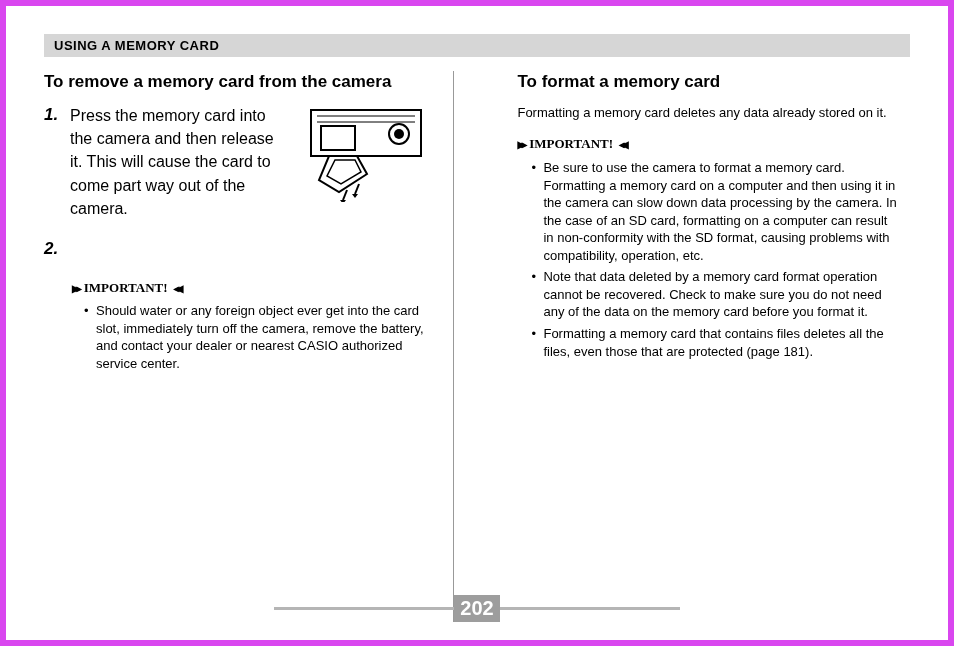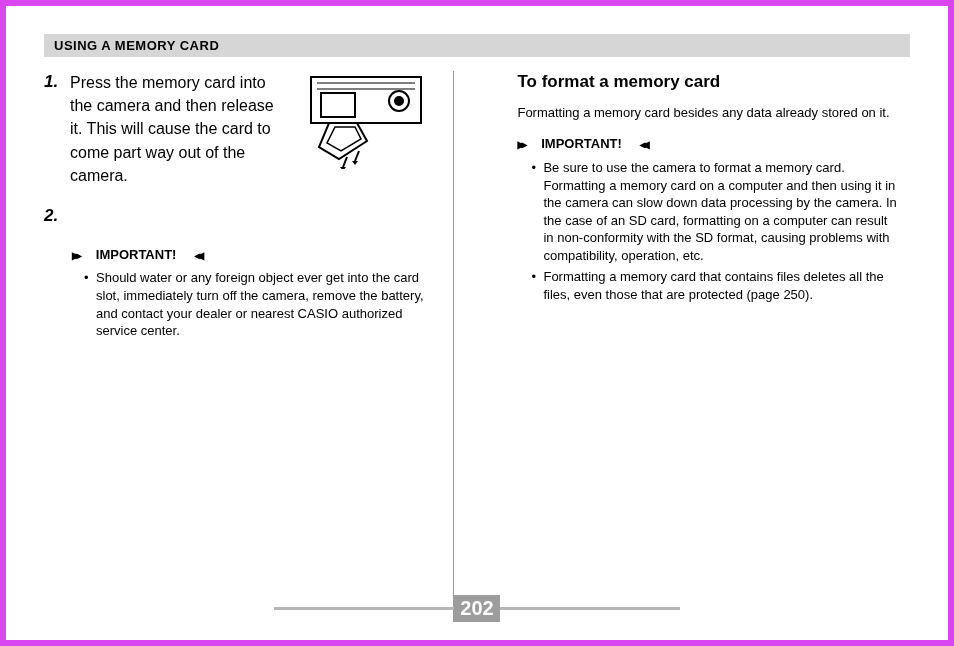--- a/index.html
+++ b/index.html
@@ -81,24 +81,25 @@
     width: 128px;
     height: 98px;
     flex: 0 0 auto;
     display: flex;
     align-items: center;
     justify-content: center;
   }
   .important-label {
     display: flex;
     align-items: center;
-    gap: 18px;
+    gap: 6px;
     font-weight: bold;
     font-size: 13px;
     margin: 6px 0 6px 28px;
+    font-family: Liberation Serif, serif;
   }
   .arrow-cluster {
     display: inline-flex;
     align-items: center;
     letter-spacing: -4px;
   }
   .arrow-tri-r::before { content: "\25B6"; font-size: 10px; }
   .arrow-tri-l::before { content: "\25C0"; font-size: 10px; }
   .arrow-half-r::before { content: "\25B8"; font-size: 10px; }
   .arrow-half-l::before { content: "\25C2"; font-size: 10px; }
@@ -149,20 +150,21 @@
 </head>
 <body>
 
 <div class="page">
 
   <div class="section-header">USING A MEMORY CARD</div>
 
   <div class="columns">
 
     <div class="col col-left">
+      <h2 class="section-title">To remove a memory card from the camera</h2>
 
       <div class="step step-with-image">
         <div class="step-text" style="display:flex;">
           <span class="step-num">1.</span>
           <span class="step-body">Press the memory card into the camera and then release it. This will cause the card to come part way out of the camera.</span>
         </div>
         <div class="illus">
           <svg viewBox="0 0 128 98" width="128" height="98">
             <rect x="12" y="6" width="110" height="46" fill="#fff" stroke="#000" stroke-width="2"></rect>
             <line x1="18" y1="12" x2="116" y2="12" stroke="#000" stroke-width="1"></line>
@@ -201,39 +203,40 @@
       <ul class="notes">
         <li>Should water or any foreign object ever get into the card slot, immediately turn off the camera, remove the battery, and contact your dealer or nearest CASIO authorized service center.</li>
       </ul>
     </div>
 
     <div class="divider"></div>
 
     <div class="col col-right">
       <h2 class="section-title">To format a memory card</h2>
 
-      <p class="intro">Formatting a memory card besides any data already stored on it.</p>
+      <p class="intro">Formatting a memory card deletes any data already stored on it.</p>
 
       <div class="important-label" style="margin-left:0;">
         <span class="arrow-cluster">
           <span class="arrow-tri-r"></span>
             <span class="arrow-half-r"></span>
             <span class="arrow-half-r"></span>
         </span>
         <span>IMPORTANT!</span>
         <span class="arrow-cluster">
           <span class="arrow-half-l"></span>
             <span class="arrow-half-l"></span>
             <span class="arrow-tri-l"></span>
         </span>
       </div>
 
       <ul class="notes" style="margin-left:14px;">
         <li>Be sure to use the camera to format a memory card. Formatting a memory card on a computer and then using it in the camera can slow down data processing by the camera. In the case of an SD card, formatting on a computer can result in non-conformity with the SD format, causing problems with compatibility, operation, etc.</li>
-        <li>Formatting a memory card that contains files deletes all the files, even those that are protected (page 250).</li>
+        <li>Note that data deleted by a memory card format operation cannot be recovered. Check to make sure you do not need any of the data on the memory card before you format it.</li>
+        <li>Formatting a memory card that contains files deletes all the files, even those that are protected (page 181).</li>
       </ul>
     </div>
   </div>
 
   <div class="page-number-wrap">
     <div class="page-number-bar">
       <div class="pn-wing"></div>
       <div class="pn-center">202</div>
       <div class="pn-wing"></div>
     </div>

